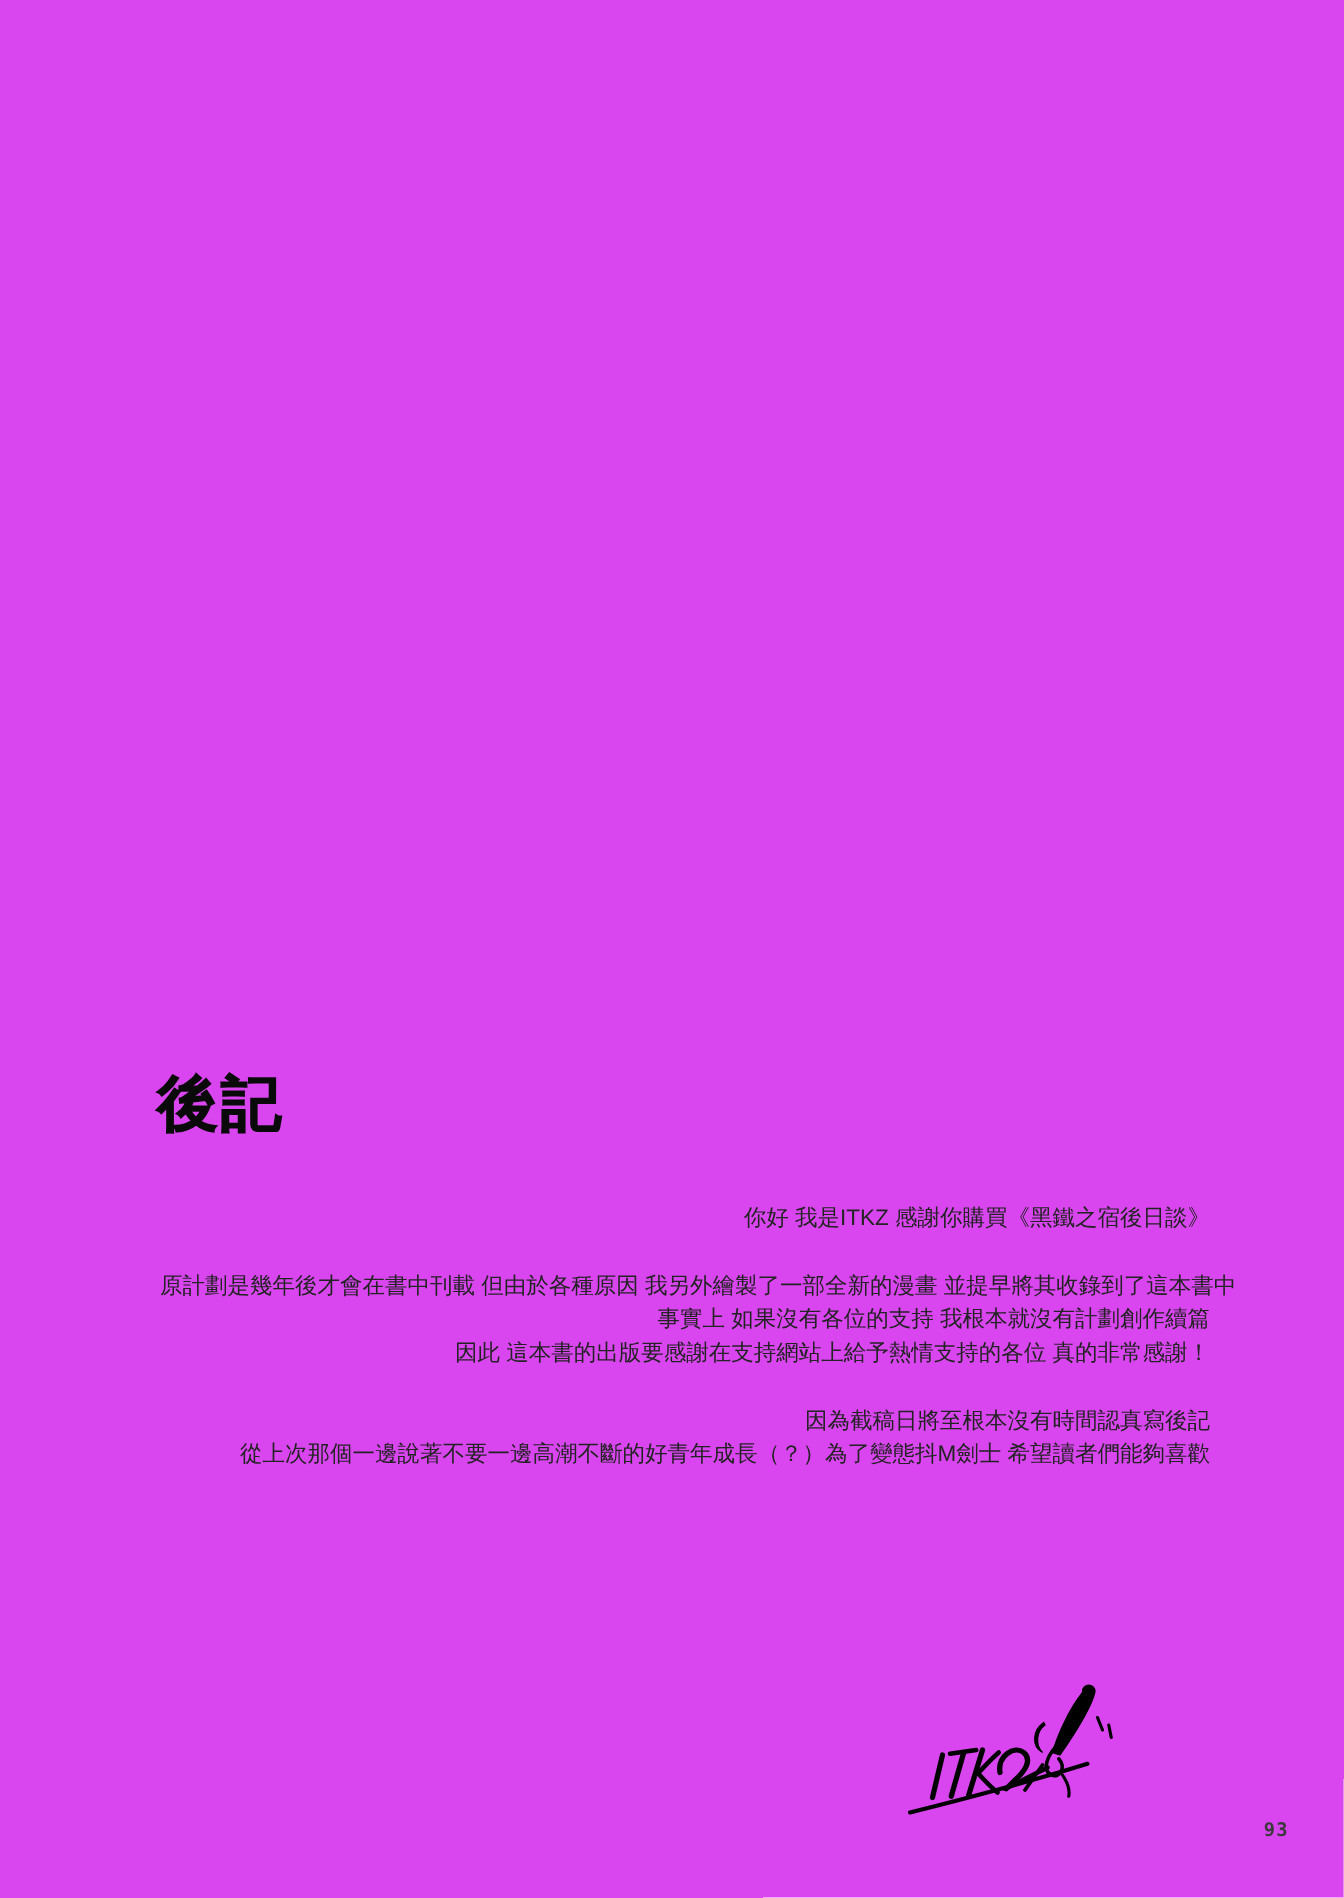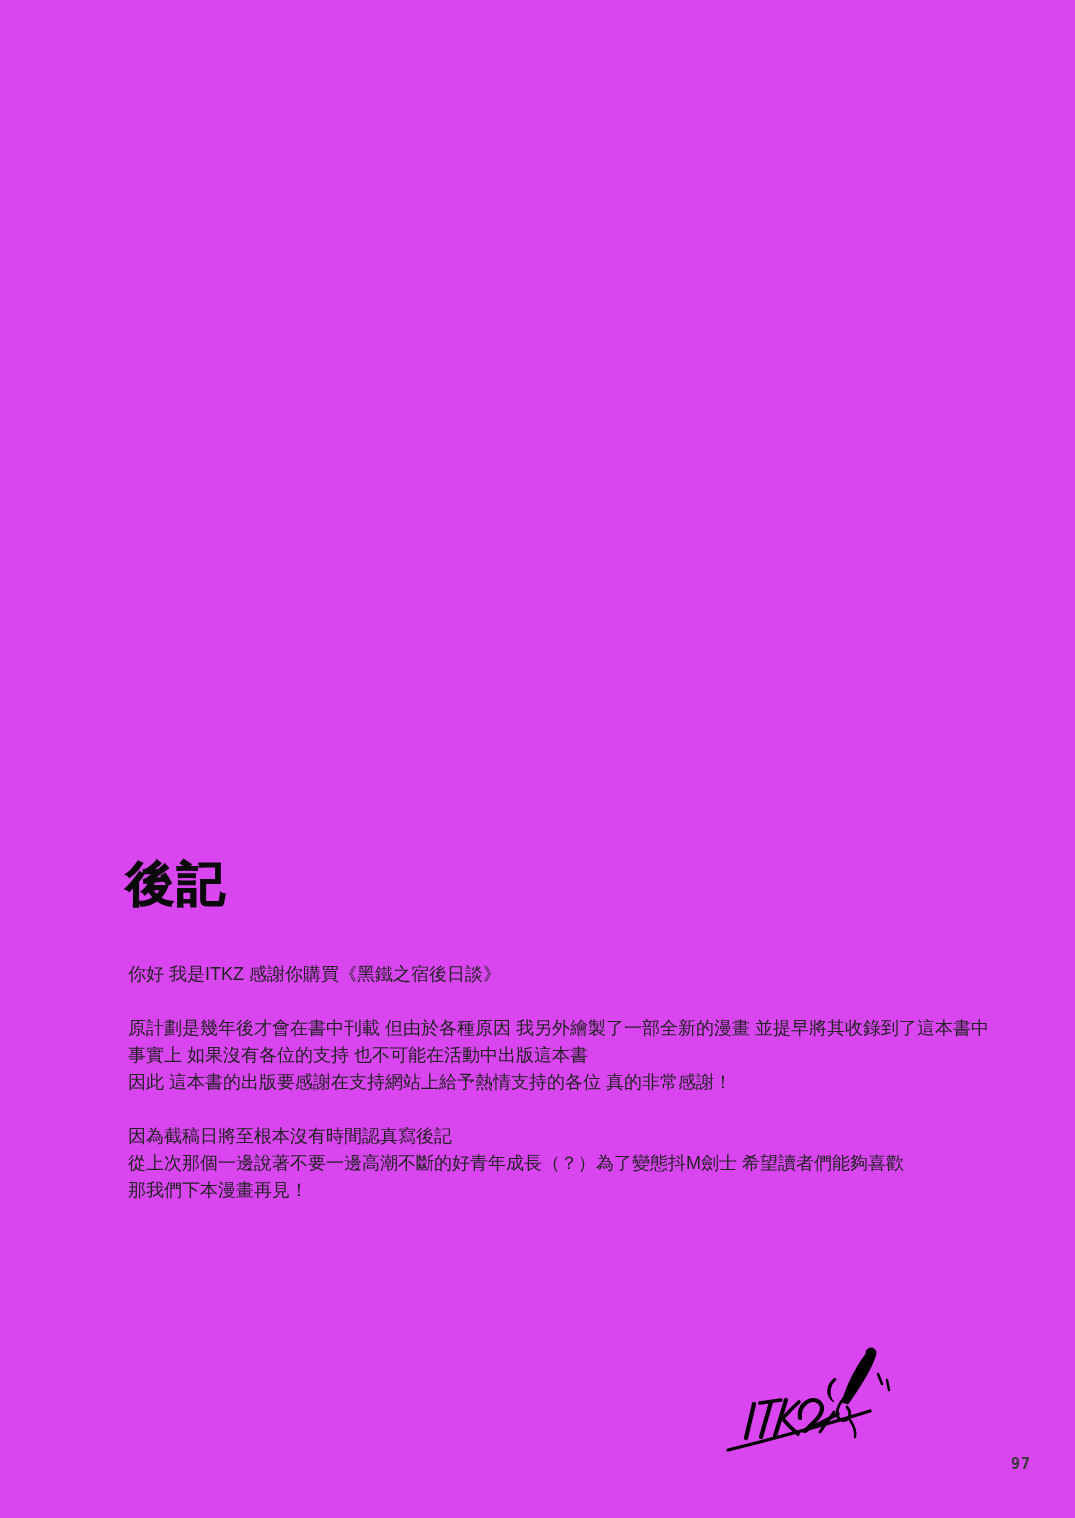--- a/index.html
+++ b/index.html
@@ -34,20 +34,21 @@
     width: 840px;
     color: #232323;
     font-size: 18px;
     line-height: 27px;
   }
   .body-text p {
     margin: 0 0 27px 0;
   }
   .line {
     white-space: nowrap;
+    text-align: right;
   }
   .signature {
     position: absolute;
     left: 718px;
     top: 1340px;
     width: 180px;
     height: 120px;
   }
   .signature svg { display: block; width: 100%; height: 100%; }
   .sig-stroke {
@@ -78,27 +79,26 @@
 <div class="page">
 
   <h1 class="title">後記</h1>
 
   <div class="body-text">
     <p>
       <span class="line" style="display:block">你好 我是ITKZ 感謝你購買《黑鐵之宿後日談》</span>
     </p>
     <p>
       <span class="line" style="display:block">原計劃是幾年後才會在書中刊載 但由於各種原因 我另外繪製了一部全新的漫畫 並提早將其收錄到了這本書中</span>
-      <span class="line" style="display:block">事實上 如果沒有各位的支持 也不可能在活動中出版這本書</span>
+      <span class="line" style="display:block">事實上 如果沒有各位的支持 我根本就沒有計劃創作續篇</span>
       <span class="line" style="display:block">因此 這本書的出版要感謝在支持網站上給予熱情支持的各位 真的非常感謝！</span>
     </p>
     <p>
       <span class="line" style="display:block">因為截稿日將至根本沒有時間認真寫後記</span>
       <span class="line" style="display:block">從上次那個一邊說著不要一邊高潮不斷的好青年成長（？）為了變態抖M劍士 希望讀者們能夠喜歡</span>
-      <span class="line" style="display:block">那我們下本漫畫再見！</span>
     </p>
   </div>
 
   <div class="signature" role="img" aria-label="ITKZ">
     <svg viewBox="0 0 180 120" xmlns="http://www.w3.org/2000/svg">
       <g>
 
         <path class="sig-stroke" stroke-width="3.2" d="M 10,110 C 50,100 110,84 152,71"></path>
 
         <path class="sig-stroke" stroke-width="4.2" d="M 36,64 L 28,98"></path>
@@ -120,15 +120,15 @@
         <circle class="sig-fill" cx="153" cy="13" r="5"></circle>
         <path class="sig-fill" d="M 117,38 C 108,44 107,57 116,62 C 110,56 111,45 118,40 Z"></path>
         <path class="sig-stroke" stroke-width="2.8" d="M 130,54 C 120,63 115,76 123,80 C 130,83 135,74 129,67"></path>
         <path class="sig-stroke" stroke-width="2.5" d="M 132,80 C 136,86 138,92 137,97"></path>
         <path class="sig-stroke" stroke-width="2.5" d="M 160,34 L 164,44"></path>
         <path class="sig-stroke" stroke-width="2.5" d="M 169,40 L 171,50"></path>
       </g>
     </svg>
   </div>
 
-  <span class="page-number">97</span>
+  <span class="page-number">93</span>
 
 </div>
 
 </body></html>

